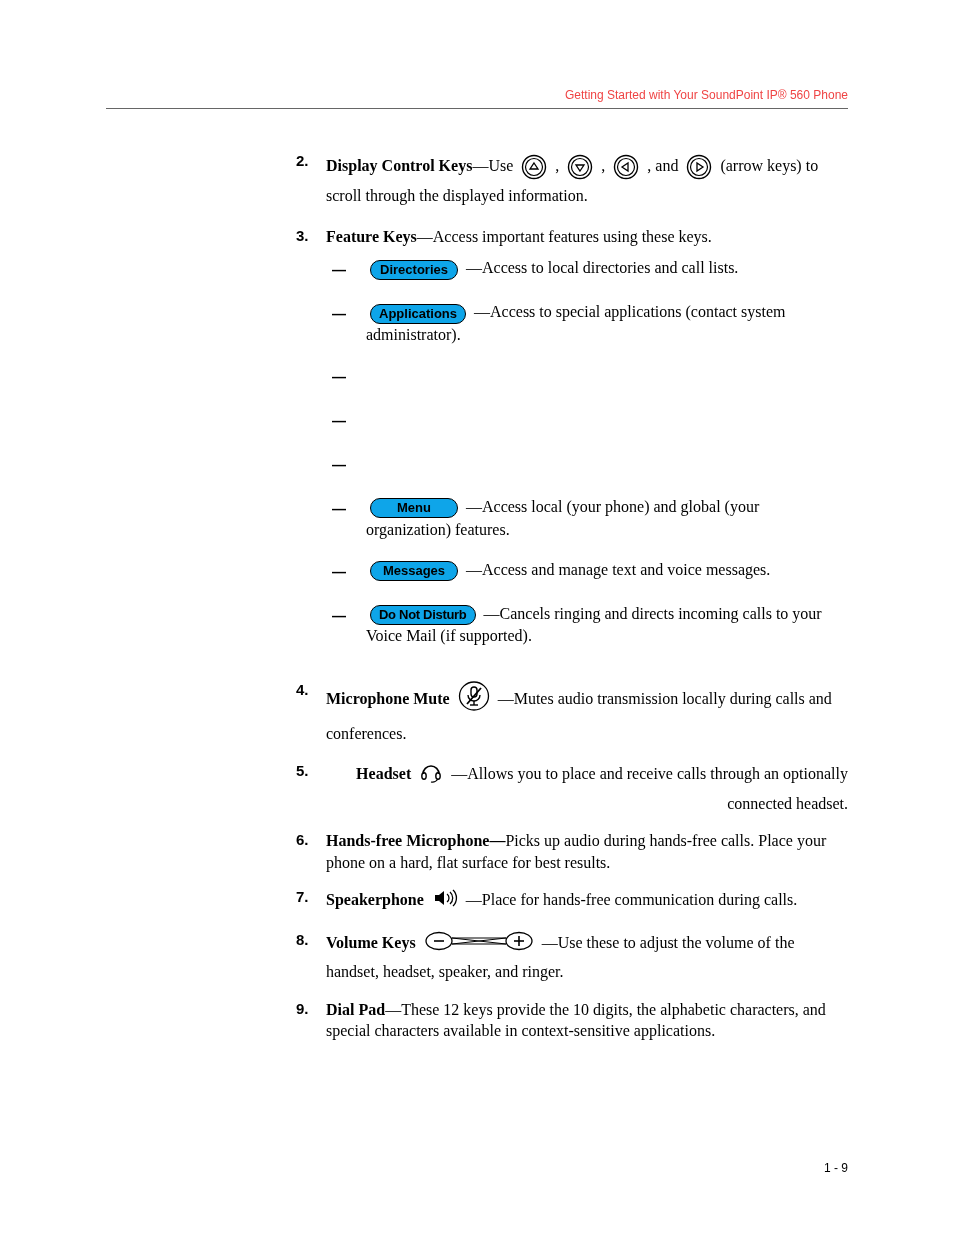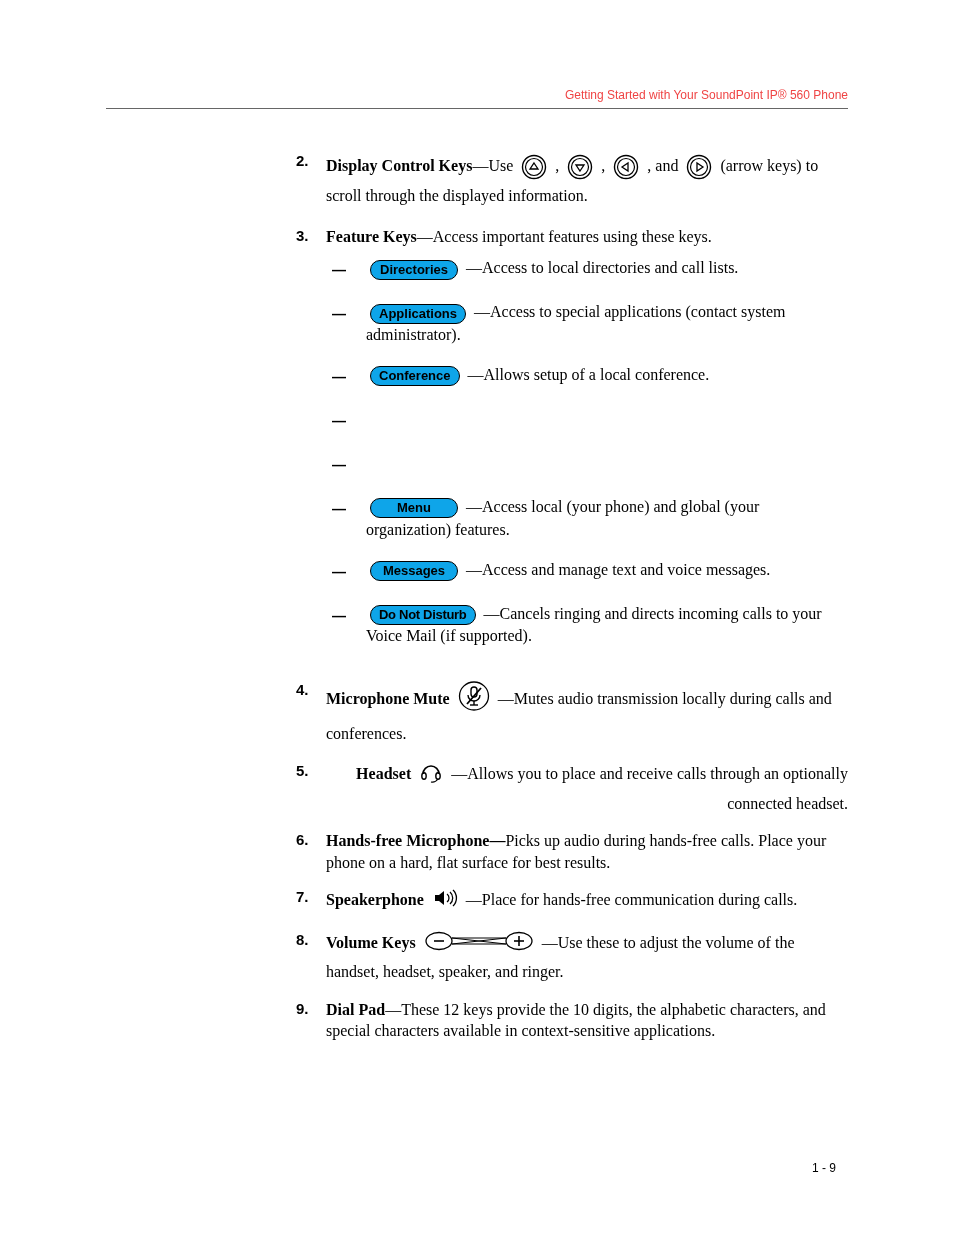--- a/index.html
+++ b/index.html
@@ -102,21 +102,21 @@
     margin: 6px 0 14px 0;
     line-height: 1.5;
   }
   .inline-icon {
     display: inline-block;
     vertical-align: middle;
     margin: 0 4px;
   }
   .footer {
     position: absolute;
-    right: 118px;
+    right: 106px;
     bottom: 60px;
     font-family: Verdana, Geneva, sans-serif;
     font-size: 12px;
   }
 </style>
 </head>
 <body>
 
 <div class="page">
   <div class="running-head">Getting Started with Your SoundPoint IP® 560 Phone</div>
@@ -183,24 +183,20 @@
             </li>
             <li>
               <span class="dash-mark">—</span>
               <span class="dash-body">
                 <span class="keycap">Applications</span>
                 <span>—Access to special applications (contact system administrator).</span>
               </span>
             </li>
             <li>
               <span class="dash-mark">—</span>
-              <span class="dash-body">
-                <span class="keycap">Conference</span>
-                <span>—Allows setup of a local conference.</span>
-              </span>
             </li>
             <li>
               <span class="dash-mark">—</span>
             </li>
             <li>
               <span class="dash-mark">—</span>
             </li>
             <li>
               <span class="dash-mark">—</span>
               <span class="dash-body">

